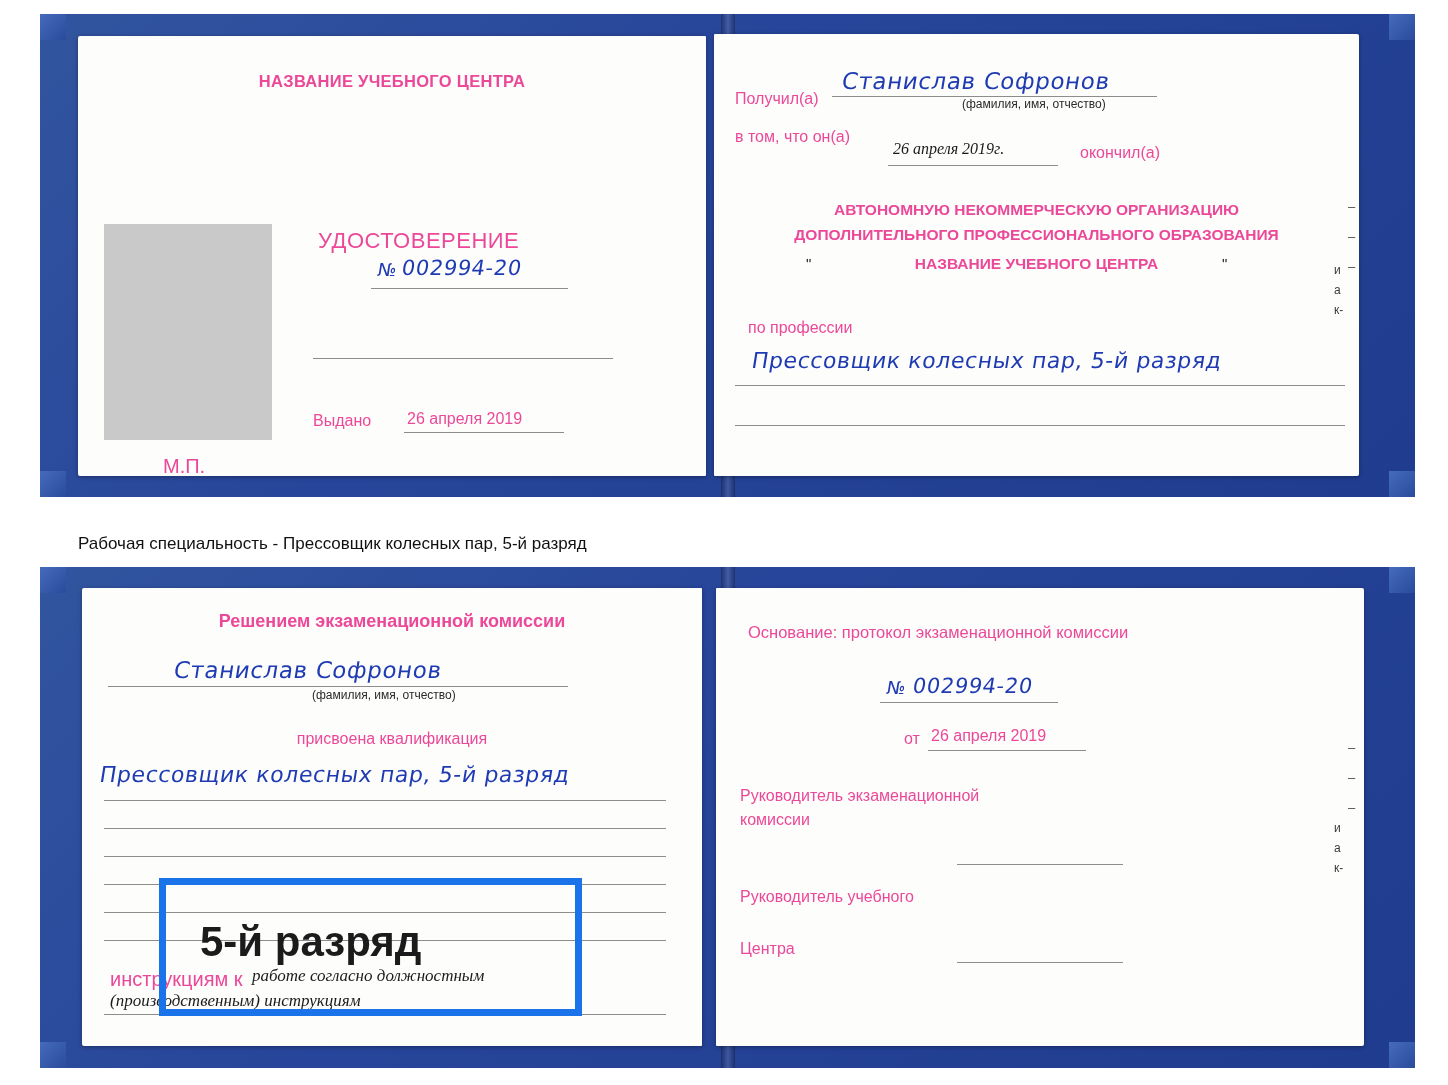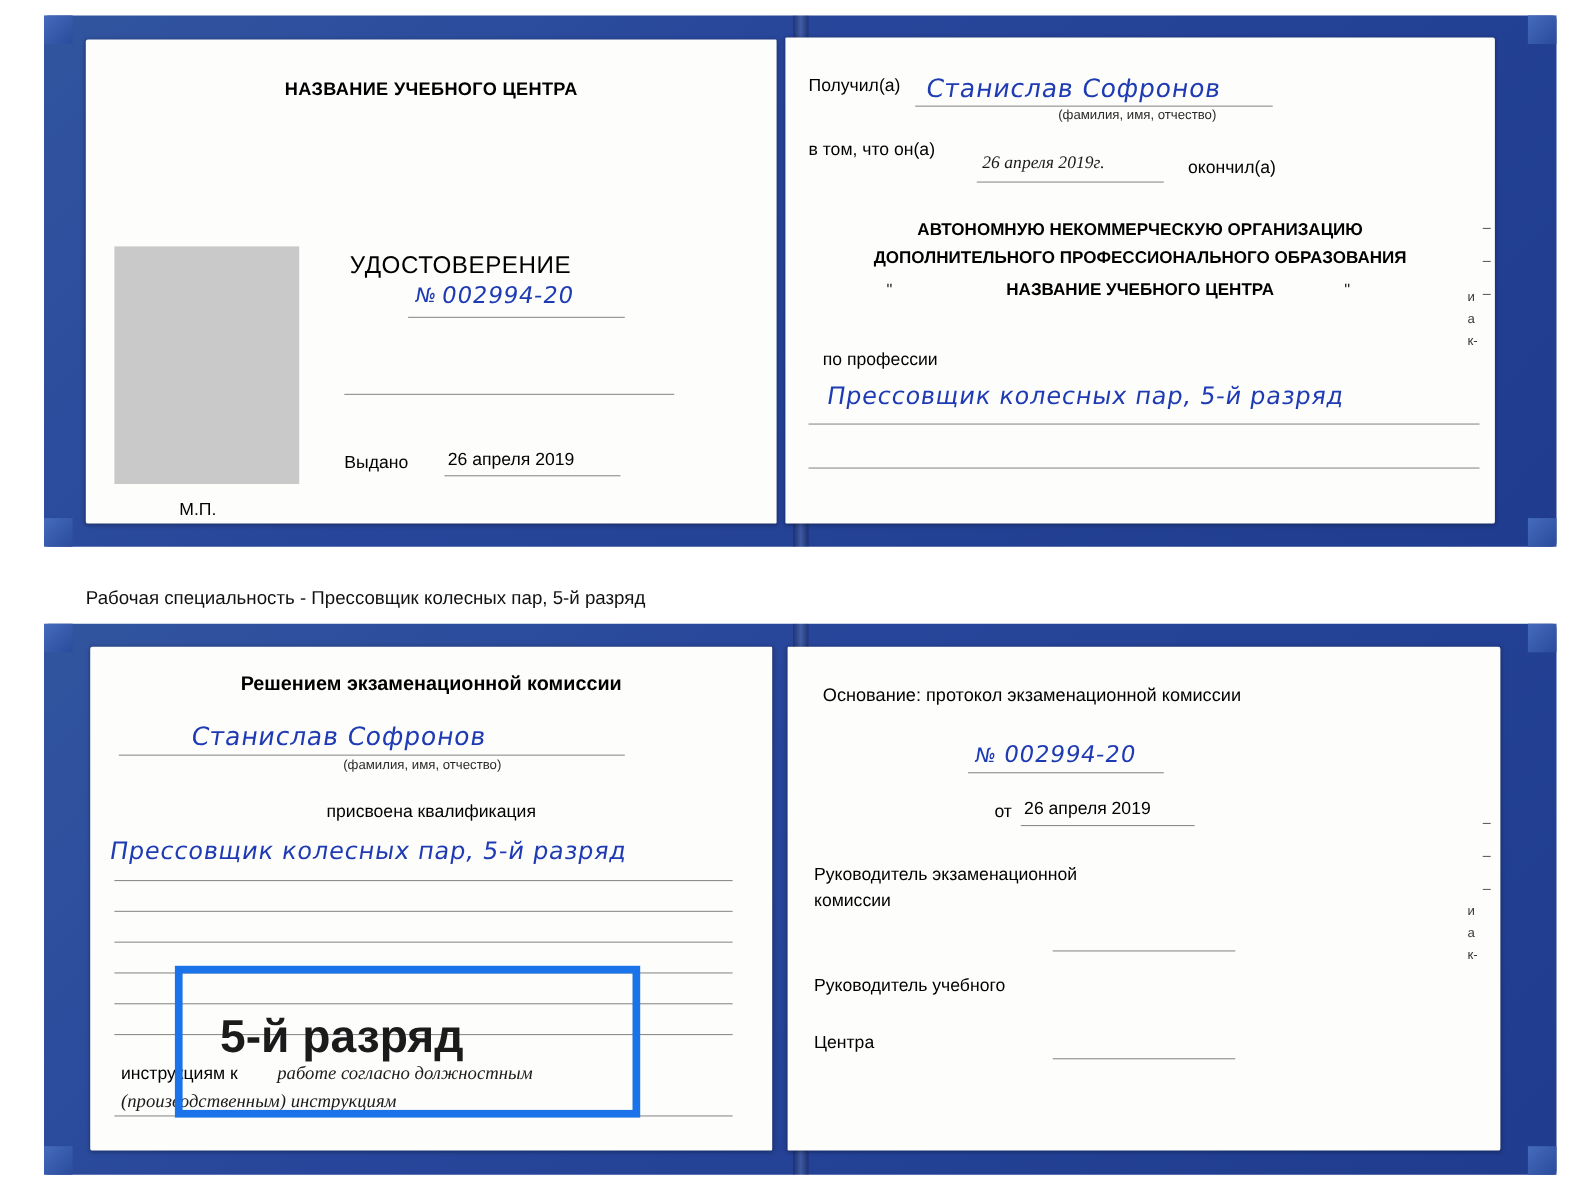--- a/index.html
+++ b/index.html
@@ -44,30 +44,30 @@
     background: #fdfdfb;
     box-shadow: 0 1px 4px rgba(0,0,0,0.35);
   }
   .page.left { border-radius: 2px 1px 1px 2px; }
   .page.right { border-radius: 1px 2px 2px 1px; }
 
   
   .t {
     position: absolute;
     white-space: pre;
-    color: #000000;
+    color: #ec4899;
   }
   .center-head {
     font-size: 16.5px;
     font-weight: bold;
     letter-spacing: 0.3px;
     text-align: center;
   }
   .lbl { font-size: 16px; }
-  .lbl-sm { font-size: 16px; }
+  .lbl-sm { font-size: 20px; }
   .hand {
     font-family: "DejaVu Sans", sans-serif;
     color: #1f3bb3;
     font-size: 21px;
     letter-spacing: 0.6px;
     font-style: normal;
     transform: skewX(-9deg);
     transform-origin: left bottom;
     white-space: pre;
     position: absolute;
@@ -166,21 +166,21 @@
 <div class="line" style="left:313px; top:358px; width:300px;"></div>
 
 <div class="t lbl" style="left:313px; top:412px;">Выдано</div>
 <div class="t lbl" style="left:407px; top:410px;">26 апреля 2019</div>
 <div class="line" style="left:404px; top:432px; width:160px;"></div>
 
 <div class="t lbl-sm" style="left:163px; top:455px;">М.П.</div>
 
 <div class="page right" style="left:714px; top:34px; width:645px; height:442px;"></div>
 
-<div class="t lbl" style="left:735px; top:70px;">Получил(а)</div>
+<div class="t lbl" style="left:735px; top:90px;">Получил(а)</div>
 <div class="hand" style="left:840px; top:68px; font-size:23px;">Станислав Софронов</div>
 <div class="line" style="left:832px; top:96px; width:325px;"></div>
 <div class="caption" style="left:962px; top:97px;">(фамилия, имя, отчество)</div>
 
 <div class="t lbl" style="left:735px; top:128px;">в том, что он(а)</div>
 <div class="ital" style="left:893px; top:140px; font-size:16px;">26 апреля 2019г.</div>
 <div class="line" style="left:888px; top:165px; width:170px;"></div>
 <div class="t lbl" style="left:1080px; top:144px;">окончил(а)</div>
 
 <div class="t" style="left:714px; top:201px; width:645px; text-align:center; font-size:15.5px; font-weight:bold;">АВТОНОМНУЮ НЕКОММЕРЧЕСКУЮ ОРГАНИЗАЦИЮ</div>

